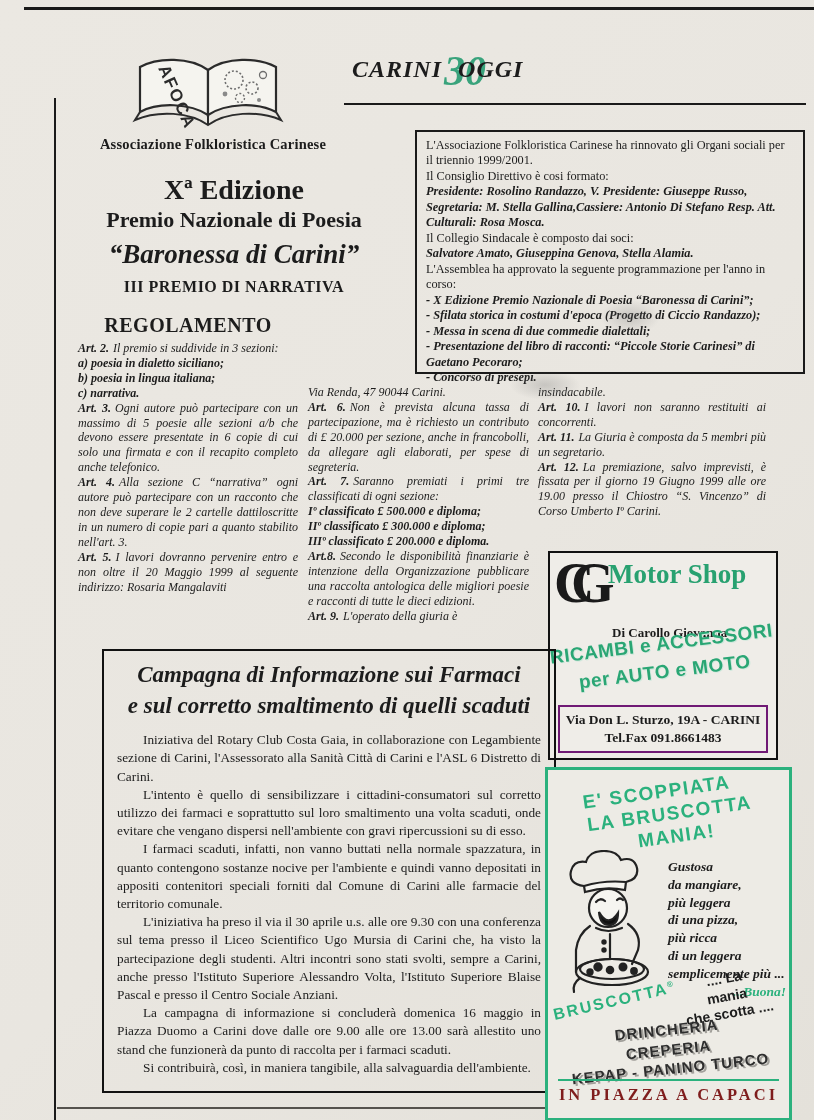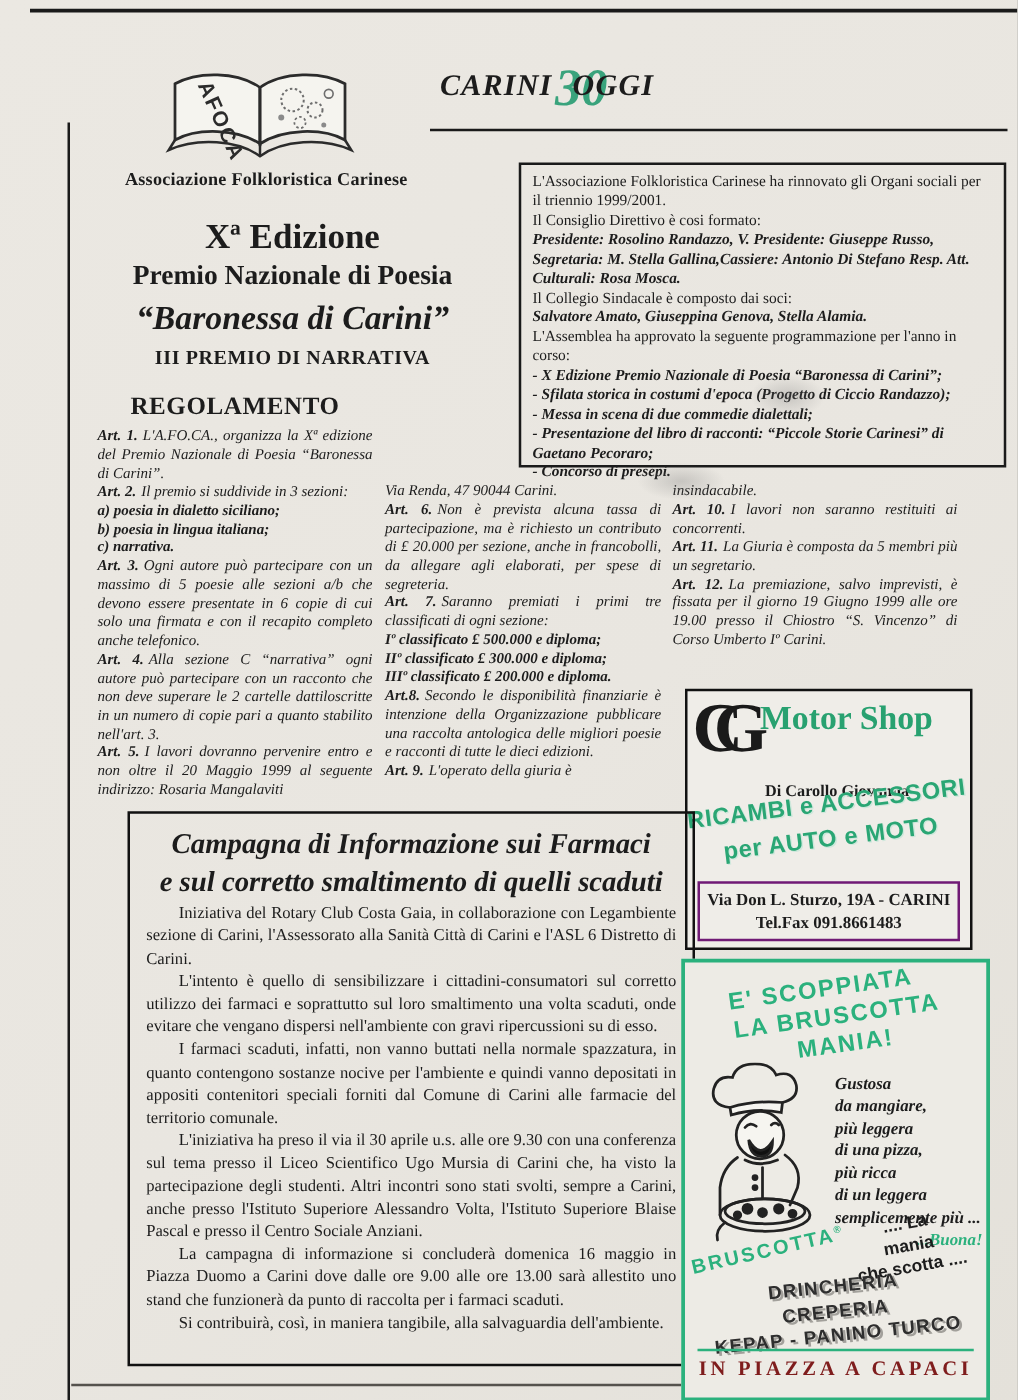--- a/index.html
+++ b/index.html
@@ -59,21 +59,21 @@
                    font-weight:bold;font-size:19px;letter-spacing:.5px;
                    text-shadow:1px 1px 0 #cfe8dc;}
   .motor .taglines .tg2{margin-top:6px;}
   .motor .addrbox{position:absolute;left:8px;right:8px;top:152px;border:2px solid #701a75;
                   text-align:center;padding:4px 2px;font-weight:bold;font-size:13.5px;line-height:1.35;}
 
   
   .campagna{position:absolute;left:102px;top:649px;width:424px;height:424px;
             border:2px solid #111;padding:8px 13px;background:transparent;}
   .campagna .ct{ text-align:center;font-size:23px;font-weight:bold;font-style:italic;line-height:1.35;}
-  .campagna .cbody{}
+  .campagna .cbody{margin-top:10px;}
   .campagna .cbody p{margin:0;font-size:13.3px;line-height:1.37;text-align:justify;text-indent:26px;}
 
   
   .brusco{position:absolute;left:545px;top:767px;width:241px;height:348px;
           border:3px solid #2bb17d;background:#edebe5;}
   .brusco .bhead{position:absolute;left:0;top:10px;width:100%;transform:rotate(-8deg);
                  color:#2bb17d;font-family:"Liberation Sans",sans-serif;font-weight:bold;
                  font-size:19px;letter-spacing:1.5px;line-height:1.2;text-align:center;}
   .brusco .bhead .h1{margin-right:18px;}
   .brusco .bhead .h2{margin-left:2px;}
@@ -147,21 +147,20 @@
     <p class="bi">- X Edizione Premio Nazionale di Poesia “Baronessa di Carini”;</p>
     <p class="bi">- Sfilata storica in costumi d'epoca (Progetto di Ciccio Randazzo);</p>
     <p class="bi">- Messa in scena di due commedie dialettali;</p>
     <p class="bi">- Presentazione del libro di racconti: “Piccole Storie Carinesi” di Gaetano Pecoraro;</p>
     <p class="bi">- Concorso di presepi.</p>
   </div>
 
   <div class="colhead">REGOLAMENTO</div>
 
   <div class="col col1">
-    <p class="art"><span class="lead">Art. 1.</span><span>L'A.FO.CA., organizza la Xª edizione del Premio Nazionale di Poesia “Baronessa di Carini”.</span></p>
     <p class="art"><span class="lead">Art. 2.</span><span>Il premio si suddivide in 3 sezioni:</span></p>
     <p class="art b"><span>a) poesia in dialetto siciliano;</span></p>
     <p class="art b"><span>b) poesia in lingua italiana;</span></p>
     <p class="art b"><span>c) narrativa.</span></p>
     <p class="art"><span class="lead">Art. 3.</span><span>Ogni autore può partecipare con un massimo di 5 poesie alle sezioni a/b che devono essere presentate in 6 copie di cui solo una firmata e con il recapito completo anche telefonico.</span></p>
     <p class="art"><span class="lead">Art. 4.</span><span>Alla sezione C “narrativa” ogni autore può partecipare con un racconto che non deve superare le 2 cartelle dattiloscritte in un numero di copie pari a quanto stabilito nell'art. 3.</span></p>
     <p class="art"><span class="lead">Art. 5.</span><span>I lavori dovranno pervenire entro e non oltre il 20 Maggio 1999 al seguente indirizzo: Rosaria Mangalaviti</span></p>
   </div>
 
   <div class="col col2">

